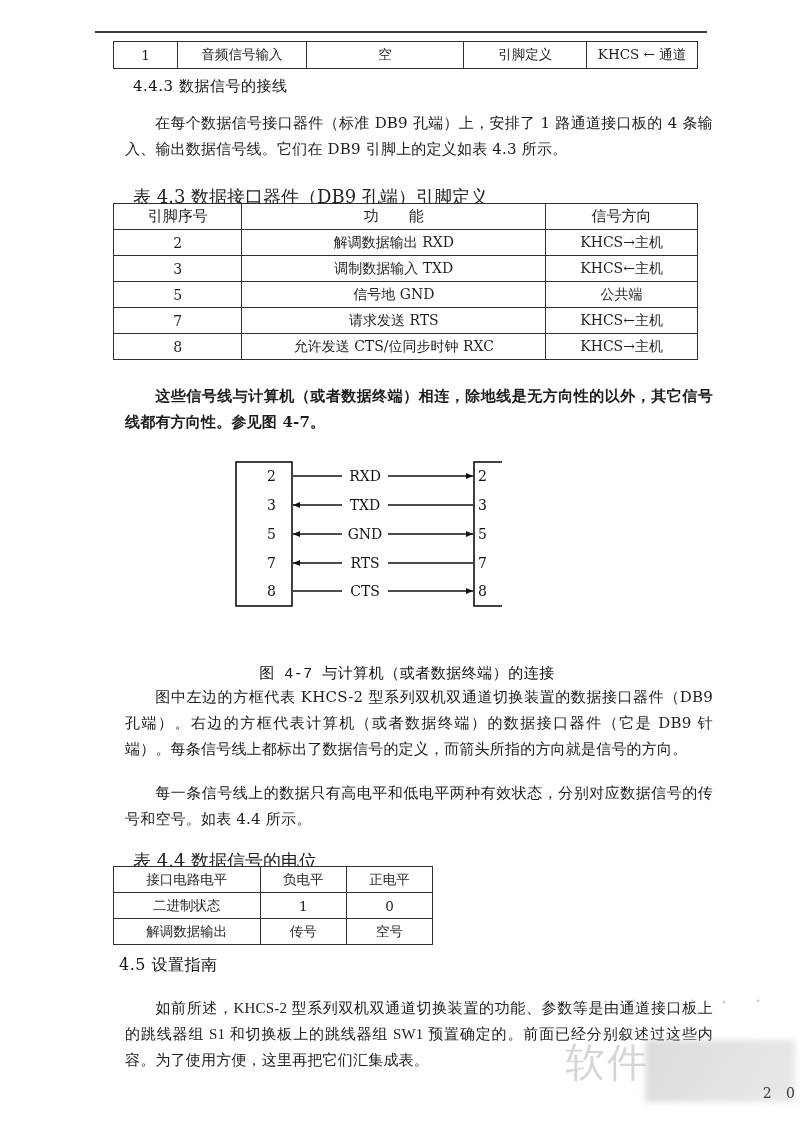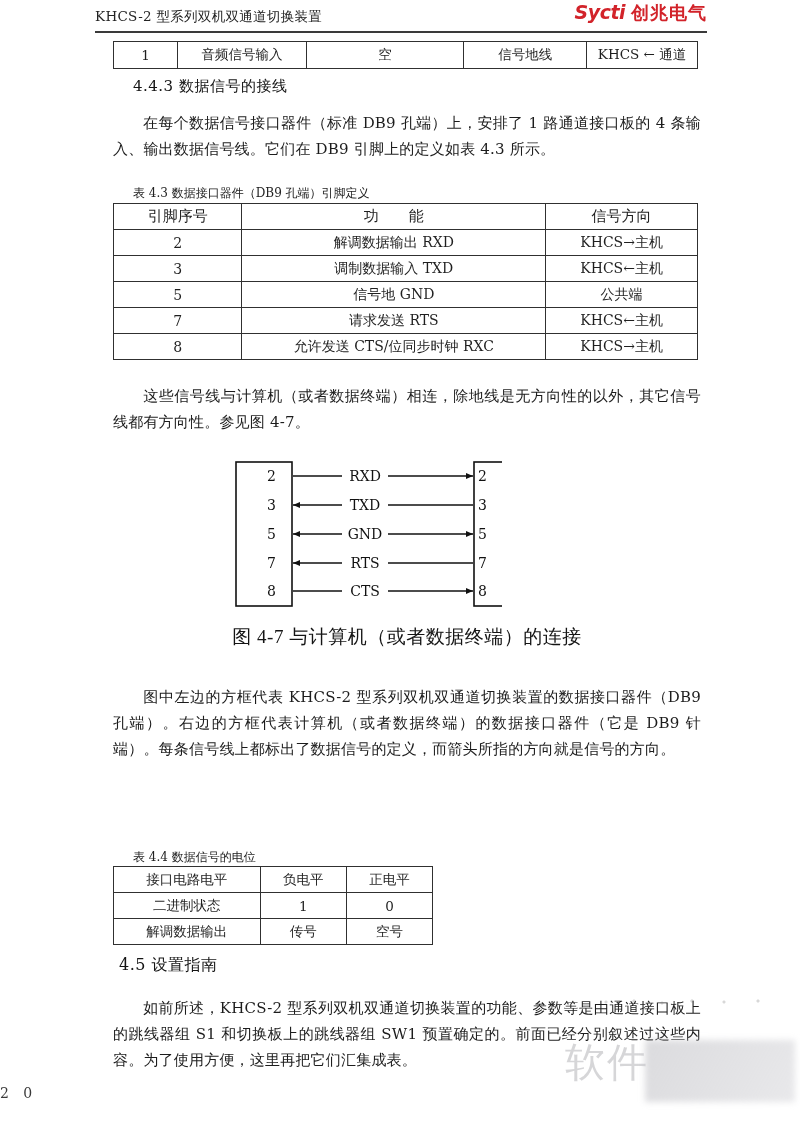--- a/index.html
+++ b/index.html
@@ -92,21 +92,21 @@
   #table-top {
     left: 113px;
     top: 41px;
     width: 585px;
   }
   #table-top td { height: 22px; }
 
   
   .table-caption {
     position: absolute;
-    font-size: 12px;
+    font-size: 18px;
     font-family: "DejaVu Serif", "Liberation Serif", serif;
     color: #222;
     white-space: nowrap;
   }
   #caption-43 { left: 133px; top: 185px; }
   #table-43 {
     left: 113px;
     top: 203px;
     width: 585px;
     font-size: 14px;
@@ -127,57 +127,58 @@
 
   
   .para {
     position: absolute;
     font-family: "DejaVu Serif", "Liberation Serif", serif;
     font-size: 15px;
     line-height: 26px;
     color: #1c1c1c;
     text-align: justify;
     letter-spacing: 0.2px;
+    margin-left: 12px;
   }
   .heading {
     position: absolute;
     font-family: "DejaVu Serif", "Liberation Serif", serif;
     font-size: 15px;
     color: #141414;
     white-space: nowrap;
     letter-spacing: 0.5px;
   }
 
   #heading-443 { left: 133px; top: 77px; }
   #para-1 { left: 113px; top: 110px; width: 588px; }
-  #para-2 { left: 113px; top: 383px; width: 588px; }
+  #para-2 { left: 113px; top: 383px; width: 588px; font-weight: bold; }
   #para-3 { left: 113px; top: 684px; width: 588px; }
   #para-4 { left: 113px; top: 780px; width: 588px; }
   #heading-45 { left: 119px; top: 955px; font-size: 16px; }
-  #para-5 { left: 113px; top: 995px; width: 588px; }
+  #para-5 { left: 113px; top: 995px; width: 588px; font-family: Liberation Serif, serif; }
 
   .indent { display: inline-block; width: 30px; }
 
   
   #figure {
     position: absolute;
     left: 232px;
     top: 458px;
     width: 270px;
     height: 152px;
   }
   #figure svg { display: block; }
   .fig-caption {
     position: absolute;
     left: 113px;
-    top: 624px;
+    top: 664px;
     width: 588px;
     text-align: center;
-    font-family: Liberation Serif, serif;
-    font-size: 19px;
+    font-family: Liberation Mono, monospace;
+    font-size: 15px;
     color: #141414;
     letter-spacing: 0.5px;
   }
 
   
   #watermark {
     position: absolute;
     left: 565px;
     top: 1035px;
     font-family: "DejaVu Sans", "Liberation Sans", sans-serif;
@@ -214,47 +215,41 @@
       radial-gradient(circle at 158px 6px, #777 1.1px, transparent 2px);
     pointer-events: none;
   }
 
   
   #page-number {
     position: absolute;
     left: 0;
     top: 1085px;
     width: 800px;
-    text-align: left;
+    text-align: right;
     font-family: "DejaVu Serif", "Liberation Serif", serif;
     font-size: 14px;
     color: #3a3a3a;
     letter-spacing: 5px;
   }
 </style>
 </head>
 <body>
 
 <div id="page">
 
-  <div class="header">
-    <div class="header-title">KHCS-2 型系列双机双通道切换装置</div>
-    <div class="logo">
-      <span class="logo-mark">Sycti</span><span class="logo-cn">创兆电气</span>
-    </div>
-  </div>
   <div class="header-rule"></div>
 
   <table class="doc-table" id="table-top">
     <tbody>
       <tr>
         <td style="width:11%">1</td>
         <td style="width:22%">音频信号输入</td>
         <td style="width:27%">空</td>
-        <td style="width:21%">信号地线</td>
+        <td style="width:21%">引脚定义</td>
         <td style="width:19%">KHCS  ←  通道</td>
       </tr>
     </tbody>
   </table>
 
   <div class="heading" id="heading-443">4.4.3   数据信号的接线</div>
 
   <div class="para" id="para-1"><span class="indent"></span><span>在每个数据信号接口器件（标准 DB9 孔端）上，安排了 1 路通道接口板的 4 条输入、输出数据信号线。它们在 DB9 引脚上的定义如表 4.3 所示。</span></div>
 
   <div class="table-caption" id="caption-43">表 4.3   数据接口器件（DB9 孔端）引脚定义</div>
@@ -343,20 +338,21 @@
       <text x="246" y="81" font-family="DejaVu Serif, Liberation Serif, serif" font-size="14" fill="#111">5</text>
       <text x="246" y="110" font-family="DejaVu Serif, Liberation Serif, serif" font-size="14" fill="#111">7</text>
       <text x="246" y="138" font-family="DejaVu Serif, Liberation Serif, serif" font-size="14" fill="#111">8</text>
     </svg>
   </div>
 
   <div class="fig-caption">图 4-7   与计算机（或者数据终端）的连接</div>
 
   <div class="para" id="para-3"><span class="indent"></span><span>图中左边的方框代表 KHCS-2 型系列双机双通道切换装置的数据接口器件（DB9 孔端）。右边的方框代表计算机（或者数据终端）的数据接口器件（它是 DB9 针端）。每条信号线上都标出了数据信号的定义，而箭头所指的方向就是信号的方向。</span></div>
 
+  <div class="para" id="para-4"><span class="indent"></span><span>每一条信号线上的数据只有高电平和低电平两种有效状态，分别对应数据信号的传号和空号。如表 4.4 所示。</span></div>
 
   <div class="table-caption" id="caption-44">表 4.4   数据信号的电位</div>
   <table class="doc-table" id="table-44">
     <tbody>
       <tr>
         <td class="lead" style="width:46%">接口电路电平</td>
         <td style="width:27%">负电平</td>
         <td style="width:27%">正电平</td>
       </tr>
       <tr>

